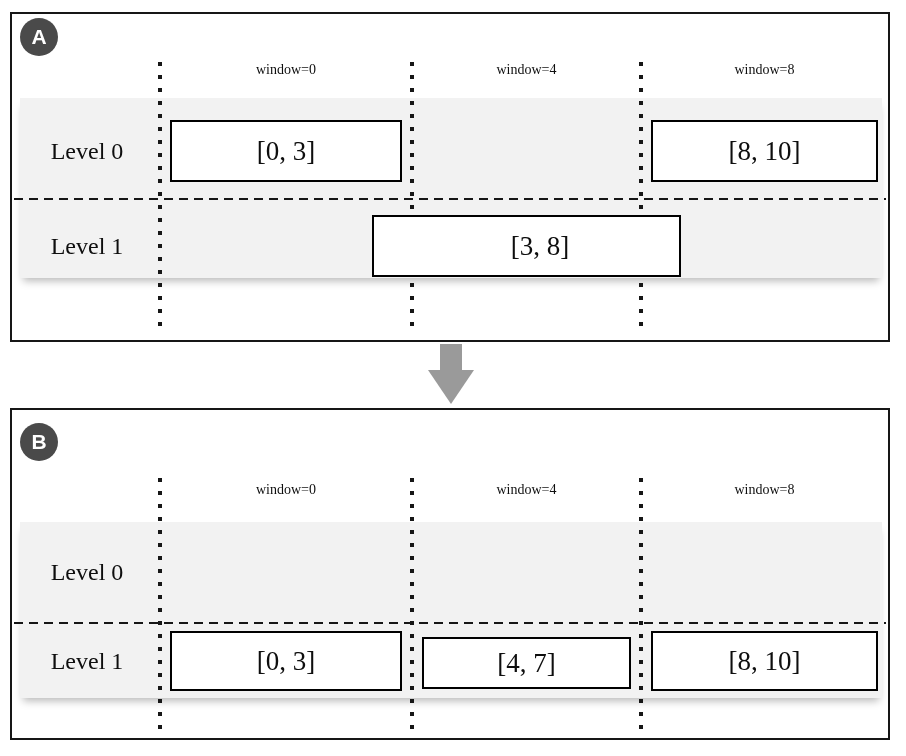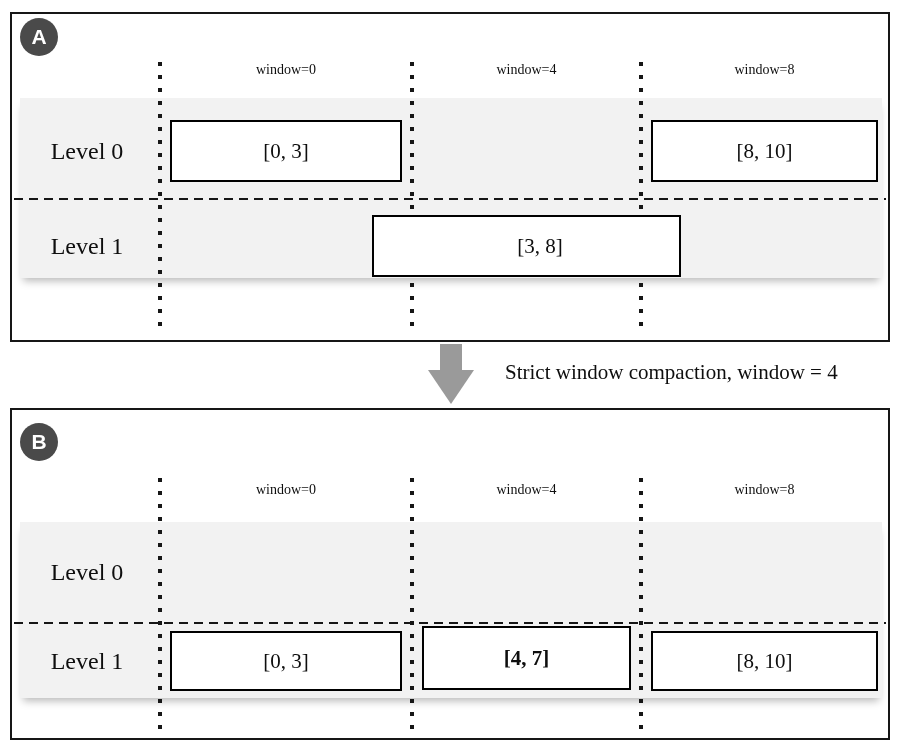--- a/index.html
+++ b/index.html
@@ -44,21 +44,21 @@
     position:absolute;height:28px;line-height:28px;text-align:center;
     font-size:14px;z-index:4;
   }
   .rowlabel{
     position:absolute;left:10px;width:130px;height:28px;line-height:28px;
     text-align:center;font-size:24px;z-index:4;
   }
   .ibox{
     position:absolute;background:#ffffff;border:2px solid #000000;
     box-sizing:border-box;display:flex;align-items:center;justify-content:center;
-    font-size:21px;z-index:5;
+    font-size:27px;z-index:5;
   }
   .arrow{position:absolute;left:428px;top:344px;width:46px;z-index:7;}
   .arrow-stem{width:22px;height:26px;background:var(--arrow-gray);margin:0 auto;}
   .arrow-head{width:0;height:0;border-left:23px solid transparent;border-right:23px solid transparent;border-top:34px solid var(--arrow-gray);}
   .arrow-label{
     position:absolute;left:505px;top:358px;height:28px;line-height:28px;
     font-size:21px;z-index:7;white-space:nowrap;
   }
 </style>
 </head>
@@ -79,31 +79,30 @@
       <div class="ibox" style="left: 158px; top: 106px; width: 232px; height: 62px;">[0, 3]</div>
       <div class="ibox" style="left: 639px; top: 106px; width: 227px; height: 62px;">[8, 10]</div>
       <div class="rowlabel" style="top: 218px;">Level 1</div>
       <div class="ibox" style="left: 360px; top: 201px; width: 309px; height: 62px; padding-left: 27px;">[3, 8]</div>
     </div>
 
   <div class="arrow">
     <div class="arrow-stem"></div>
     <div class="arrow-head"></div>
   </div>
-  <div class="arrow-label">Strict window compaction, window = 4</div>
 
   <div class="panel" id="panelB">
       <div class="badge" style="left: 8px; top: 13px;">B</div>
       <div class="band" style="left: 8px; top: 112px; width: 862px; height: 176px;"></div>
       <div class="dashline" style="left: 2px; top: 212px; width: 872px;"></div>
       <div class="dotline" style="left: 146px; top: 68px; height: 252px;"></div>
       <div class="colheader" style="left: 148px; top: 66px; width: 252px;">window=0</div>
       <div class="dotline" style="left: 398px; top: 68px; height: 252px;"></div>
       <div class="colheader" style="left: 400px; top: 66px; width: 229px;">window=4</div>
       <div class="dotline" style="left: 627px; top: 68px; height: 252px;"></div>
       <div class="colheader" style="left: 629px; top: 66px; width: 247px;">window=8</div>
       <div class="rowlabel" style="top: 148px;">Level 0</div>
       <div class="rowlabel" style="top: 237px;">Level 1</div>
       <div class="ibox" style="left: 158px; top: 221px; width: 232px; height: 60px;">[0, 3]</div>
-      <div class="ibox" style="left: 410px; top: 216px; width: 209px; height: 64px; font-weight: bold;">[4, 7]</div>
+      <div class="ibox" style="left: 410px; top: 227px; width: 209px; height: 52px;">[4, 7]</div>
       <div class="ibox" style="left: 639px; top: 221px; width: 227px; height: 60px;">[8, 10]</div>
     </div>
 </div>
 
 </body></html>

